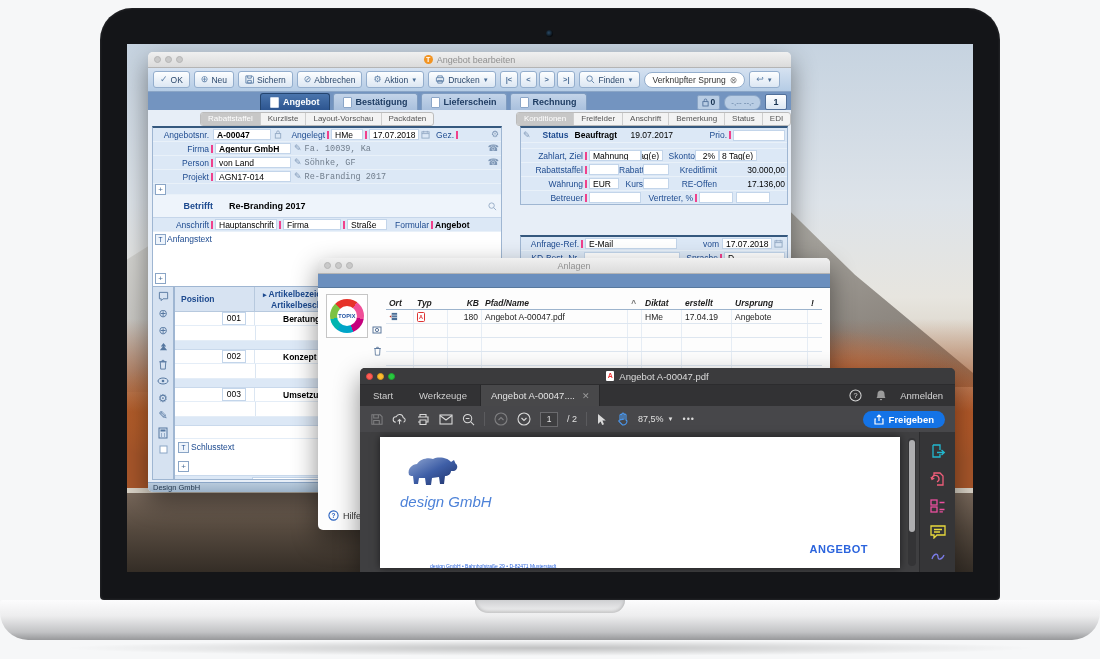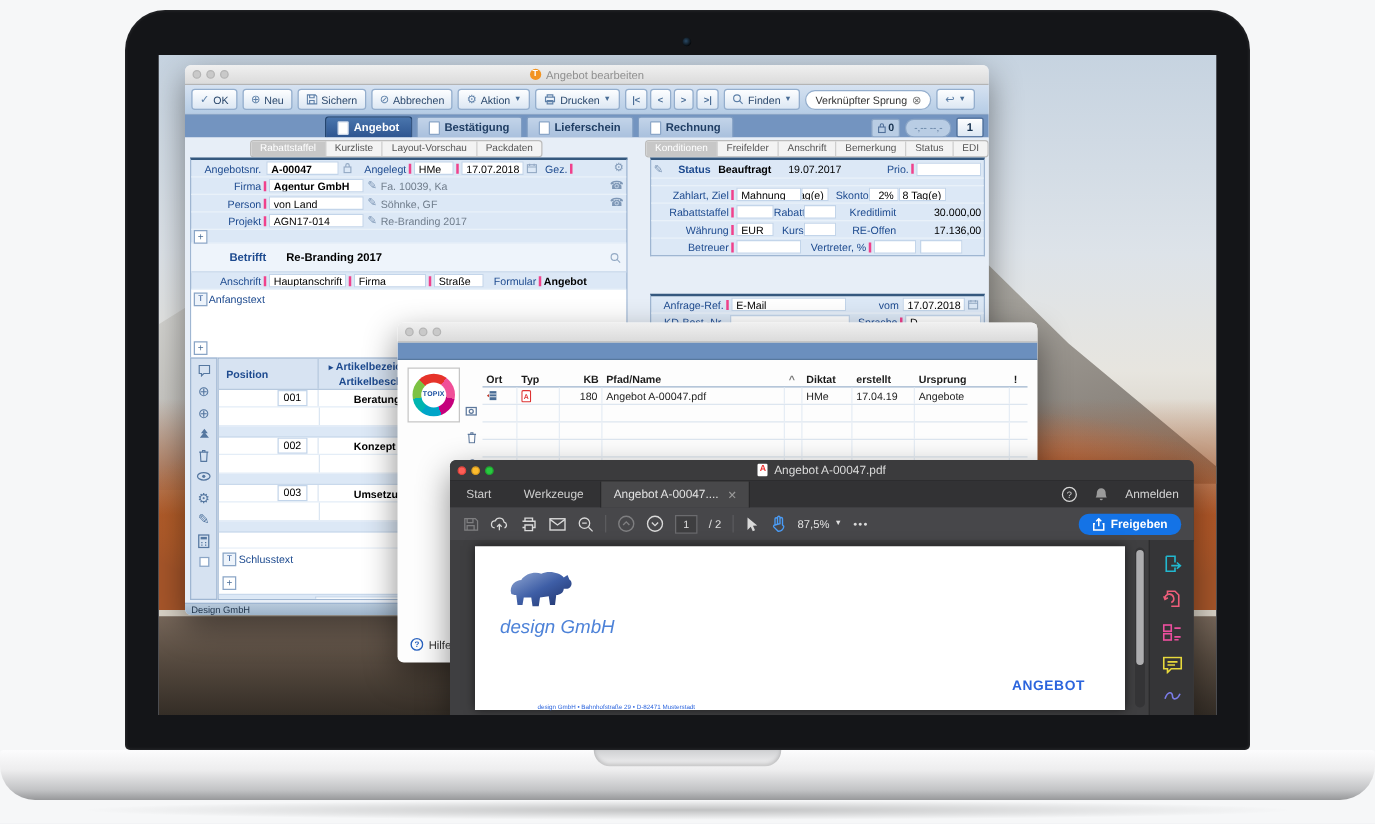--- a/index.html
+++ b/index.html
@@ -100,21 +100,21 @@
   .seg span.on{background:#c7c7c7;color:#fff;}
 
   .panel{position:absolute;border:1px solid #9fb6d2;border-top:2px solid #35587e;background:#dce8f6;}
   .frow{display:flex;align-items:center;height:13px;font-size:8.5px;border-bottom:1px solid #e9f1f9;
         position:relative;padding-right:2px;}
   .flabel{color:#1d4a8f;text-align:right;white-space:nowrap;flex:none;}
   .req{width:2px;height:8px;background:#f0418c;margin:0 2px;flex:none;}
   .fval{background:#fff;border:1px solid #c3d5ea;height:11px;box-sizing:border-box;display:inline-flex;
         align-items:center;padding:0 3px;white-space:nowrap;overflow:hidden;}
   .b{font-weight:bold;}
-  .gray{color:#707d8c;}
+  .gray{color:#707d8c;font-family:Liberation Mono, monospace;}
   .ic-blue{color:#7e97b6;font-size:9px;line-height:1;flex:none;}
   .sp{flex:1;}
 
   .betrifft-row{height:22px;background:#eef4fb;border-bottom:1px solid #c6d6ea;display:flex;align-items:center;font-size:9px;}
   .anfangs{height:54px;background:#fff;position:relative;font-size:8.5px;}
   .tbox{width:9px;height:9px;border:1px solid #8aa5c6;color:#1d4a8f;font-size:6.5px;display:inline-flex;
         align-items:center;justify-content:center;background:#eef4fb;flex:none;}
   .plusbox{width:9px;height:9px;border:1px solid #8aa5c6;color:#4a6d96;font-size:8px;display:inline-flex;
         align-items:center;justify-content:center;background:#fff;}
 
@@ -145,21 +145,21 @@
   .logo-box{position:absolute;left:8px;top:36px;width:40px;height:42px;border:1px solid #c6c6c6;
             background:#fff;display:flex;align-items:center;justify-content:center;}
   .topix-ring{width:34px;height:34px;border-radius:50%;position:relative;
       background:conic-gradient(#e6332a 0 10%,#f04f98 10% 28%,#c5007c 28% 44%,#00a5c8 44% 60%,#00b5b0 60% 72%,#7dc243 72% 88%,#e6332a 88% 100%);}
   .topix-core{position:absolute;inset:7px;background:#fff;border-radius:50%;display:flex;align-items:center;
       justify-content:center;font-size:5.5px;font-weight:bold;color:#1b4fa0;letter-spacing:.2px;}
   .aw-tools{position:absolute;left:52px;top:62px;width:14px;display:flex;flex-direction:column;gap:4px;
       align-items:center;color:#5d789c;}
   .aw-table{position:absolute;left:68px;top:38px;right:8px;}
   .aw-grid{display:grid;grid-template-columns:28px 34px 34px 1fr 14px 40px 50px 76px 14px;}
-  .aw-head{border-bottom:1px solid #9db4cd;font-weight:bold;color:#1c1c1c;font-size:8.5px;height:13px;align-items:center;}
+  .aw-head{border-bottom:1px solid #9db4cd;font-weight:bold;color:#1c1c1c;font-size:8.5px;height:13px;align-items:center;font-style:italic;}
   .aw-head div{padding:0 3px;white-space:nowrap;overflow:hidden;}
   .aw-row{height:13px;font-size:8.5px;align-items:center;border-bottom:1px solid #dde6f0;color:#222;}
   .aw-row div{padding:0 3px;border-right:1px solid #e6edf5;height:13px;display:flex;align-items:center;overflow:hidden;white-space:nowrap;box-sizing:border-box;}
   .aw-row div:last-child{border-right:none;}
   .aw-kb{justify-content:flex-end;}
   .aw-hilfe{position:absolute;left:10px;bottom:9px;display:flex;align-items:center;gap:4px;font-size:9px;color:#333;}
 
   
   #acrobat-win{left:233px;top:324px;width:595px;height:204px;background:#3f3f41;z-index:3;border-radius:5px 5px 0 0;}
   .ac-title{height:16px;background:#3b3b3d;display:flex;align-items:center;position:relative;border-bottom:1px solid #2c2c2e;}
@@ -575,20 +575,23 @@
         </div>
       </div>
 
       <div class="win" id="anlagen-win">
         <div class="titlebar">
           <div class="lights">
               <i class="lr"></i>
               <i class="ly"></i>
               <i class="lg"></i>
             </div>
+          <div class="wtitle">
+            <span>Anlagen</span>
+          </div>
         </div>
         <div class="aw-strip"></div>
 
         <div class="logo-box">
           <div class="topix-ring">
             <span class="topix-core">TOPIX</span>
           </div>
         </div>
 
         <div class="aw-tools">

